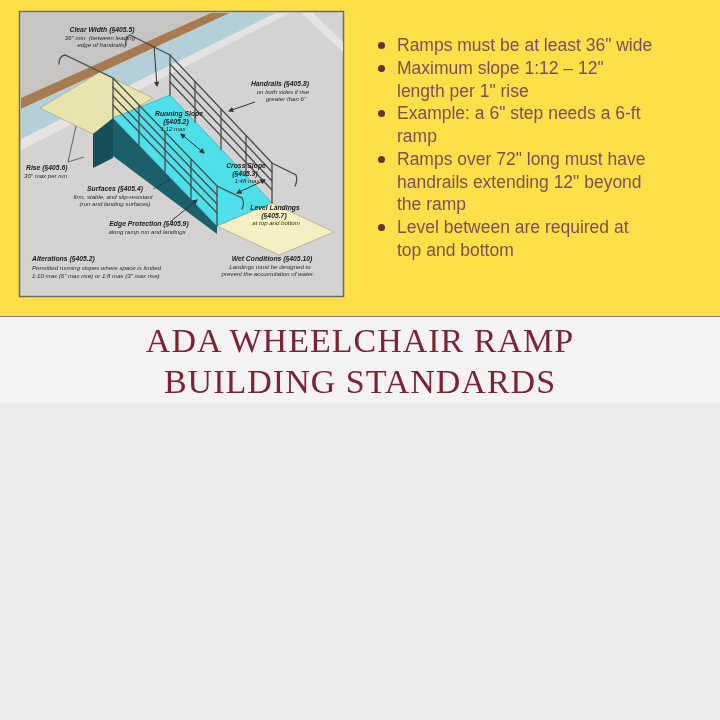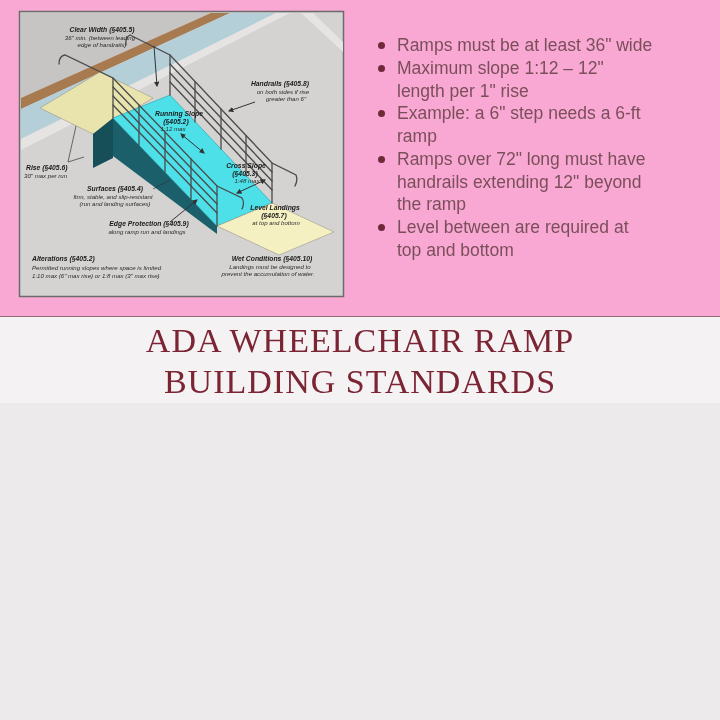--- a/index.html
+++ b/index.html
@@ -1,20 +1,20 @@
 <!DOCTYPE html>
 <html><head>
 <meta charset="utf-8">
 <style>
   html,body{margin:0;padding:0;background:#ffffff;}
   .canvas{
     position:relative;width:720px;height:720px;overflow:hidden;
     background:#ebe9e9;font-family:"Liberation Sans",sans-serif;
   }
-  .section-top{position:absolute;left:0;top:0;width:720px;height:316px;background:#f9a8d4;}
+  .section-top{position:absolute;left:0;top:0;width:720px;height:316px;background:#fde047;}
   .title-band{
     position:absolute;left:0;top:316px;width:720px;height:92px;background:#f4f2f2;
     border-top:1px solid #8f6d74;border-bottom:1px solid #8f6d74;
     display:flex;align-items:center;justify-content:center;box-sizing:border-box;
   }
   .title-band h1{
     margin:0;max-width:600px;text-align:center;
     font-family:"Liberation Serif",serif;font-weight:normal;
     font-size:34px;line-height:1.2;letter-spacing:1px;color:#7b2434;
   }

